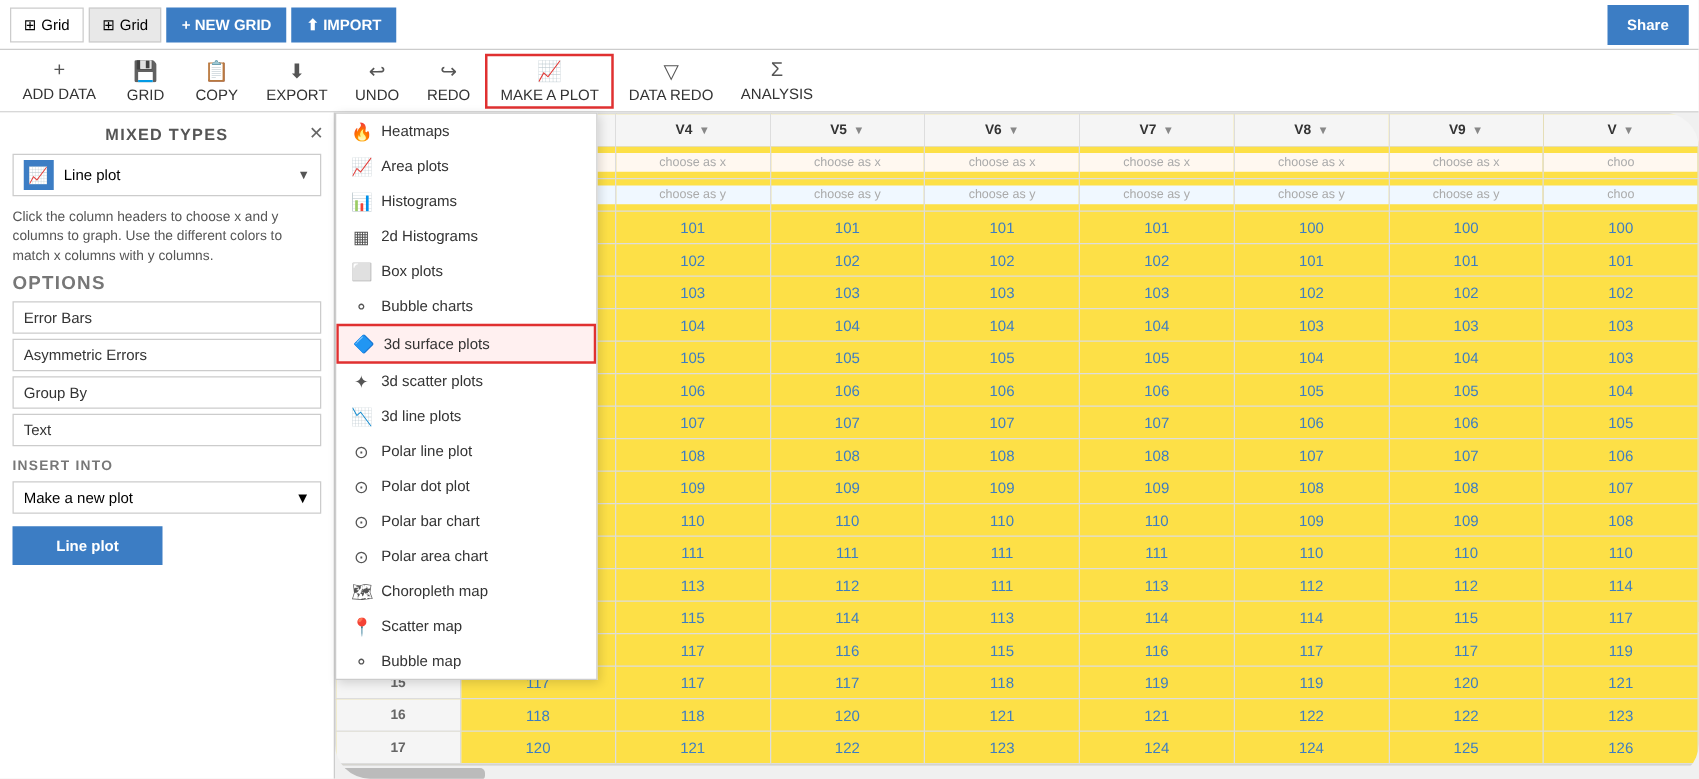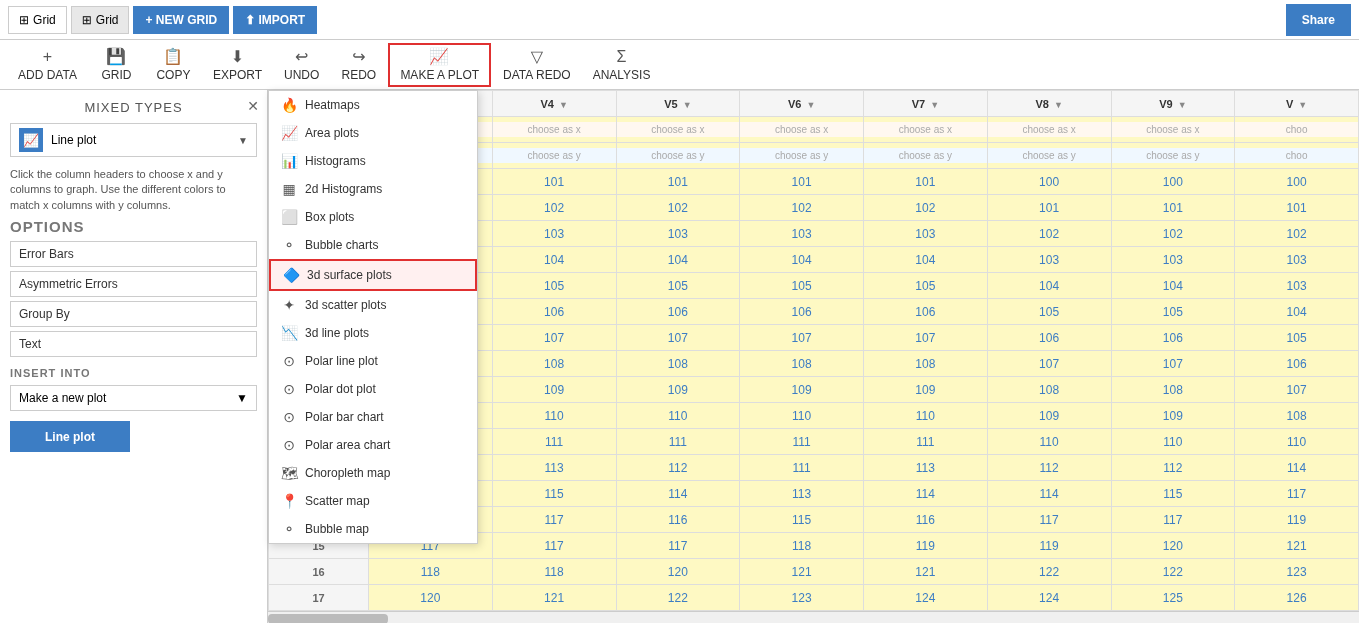--- a/index.html
+++ b/index.html
@@ -101,21 +101,21 @@
     }
     .sidebar-close {
       position: absolute;
       top: 8px;
       right: 8px;
       cursor: pointer;
       font-size: 14px;
       color: #666;
     }
     .sidebar-title {
-      font-weight: normal;
+      font-weight: bold;
       font-size: 13px;
       color: #555;
       text-align: center;
       margin-bottom: 8px;
       letter-spacing: 1px;
     }
     .chart-selector {
       display: flex;
       align-items: center;
       gap: 8px;
@@ -210,22 +210,23 @@
     .dropdown-item.highlighted {
       border: 2px solid #e03030;
       background: #fff0f0;
     }
     .dropdown-item .d-icon { font-size: 14px; color: #555; width: 16px; text-align: center; }
 
     
     .grid-area {
       flex: 1;
       overflow: auto;
-      background: #fef9c3;
+      background: #fde047;
       position: relative;
+      border-radius: 28px;
     }
     .grid-table {
       border-collapse: collapse;
       min-width: 100%;
     }
     .grid-table th, .grid-table td {
       border: 1px solid #ddd;
       padding: 0;
       min-width: 100px;
       height: 26px;

